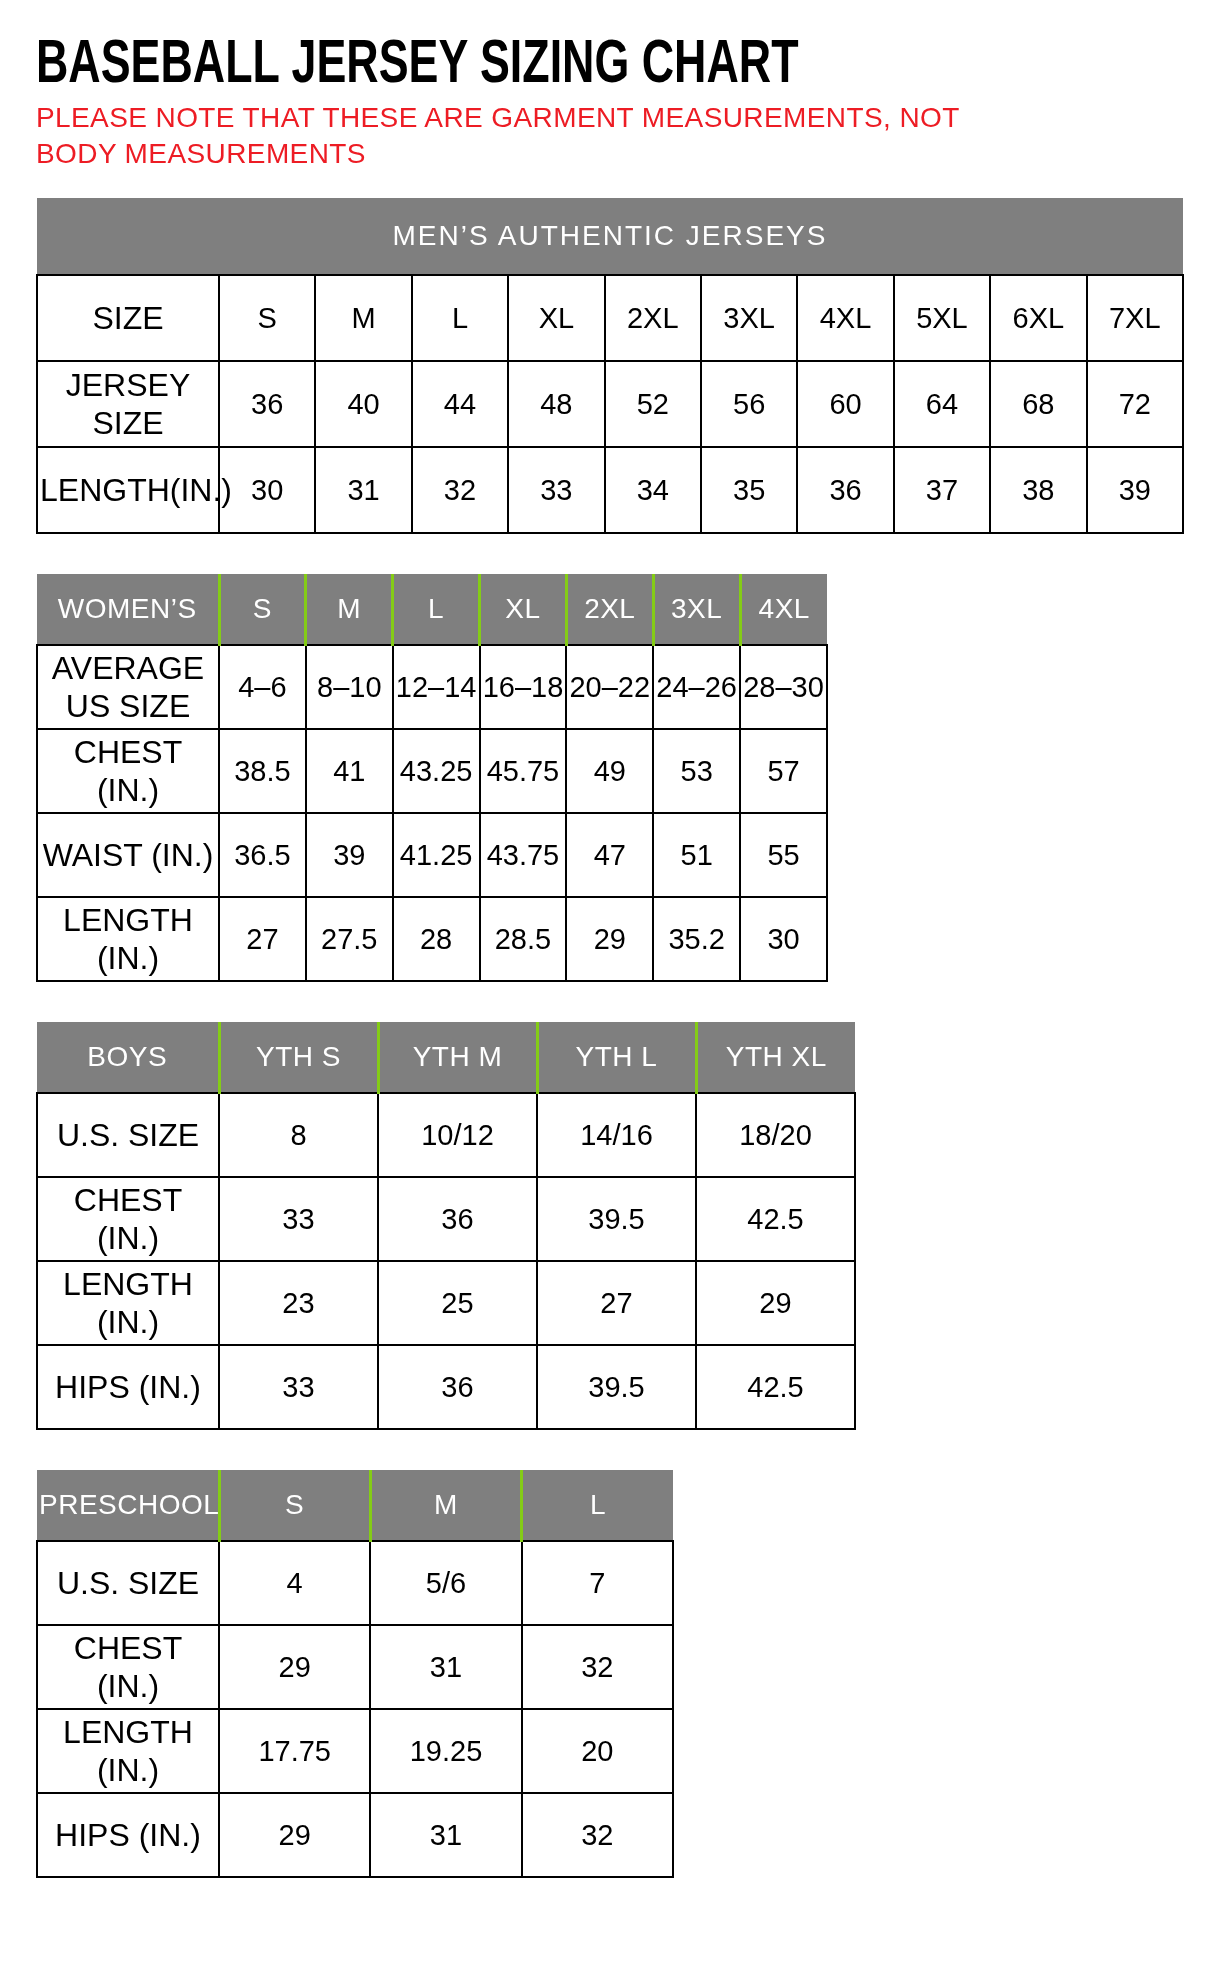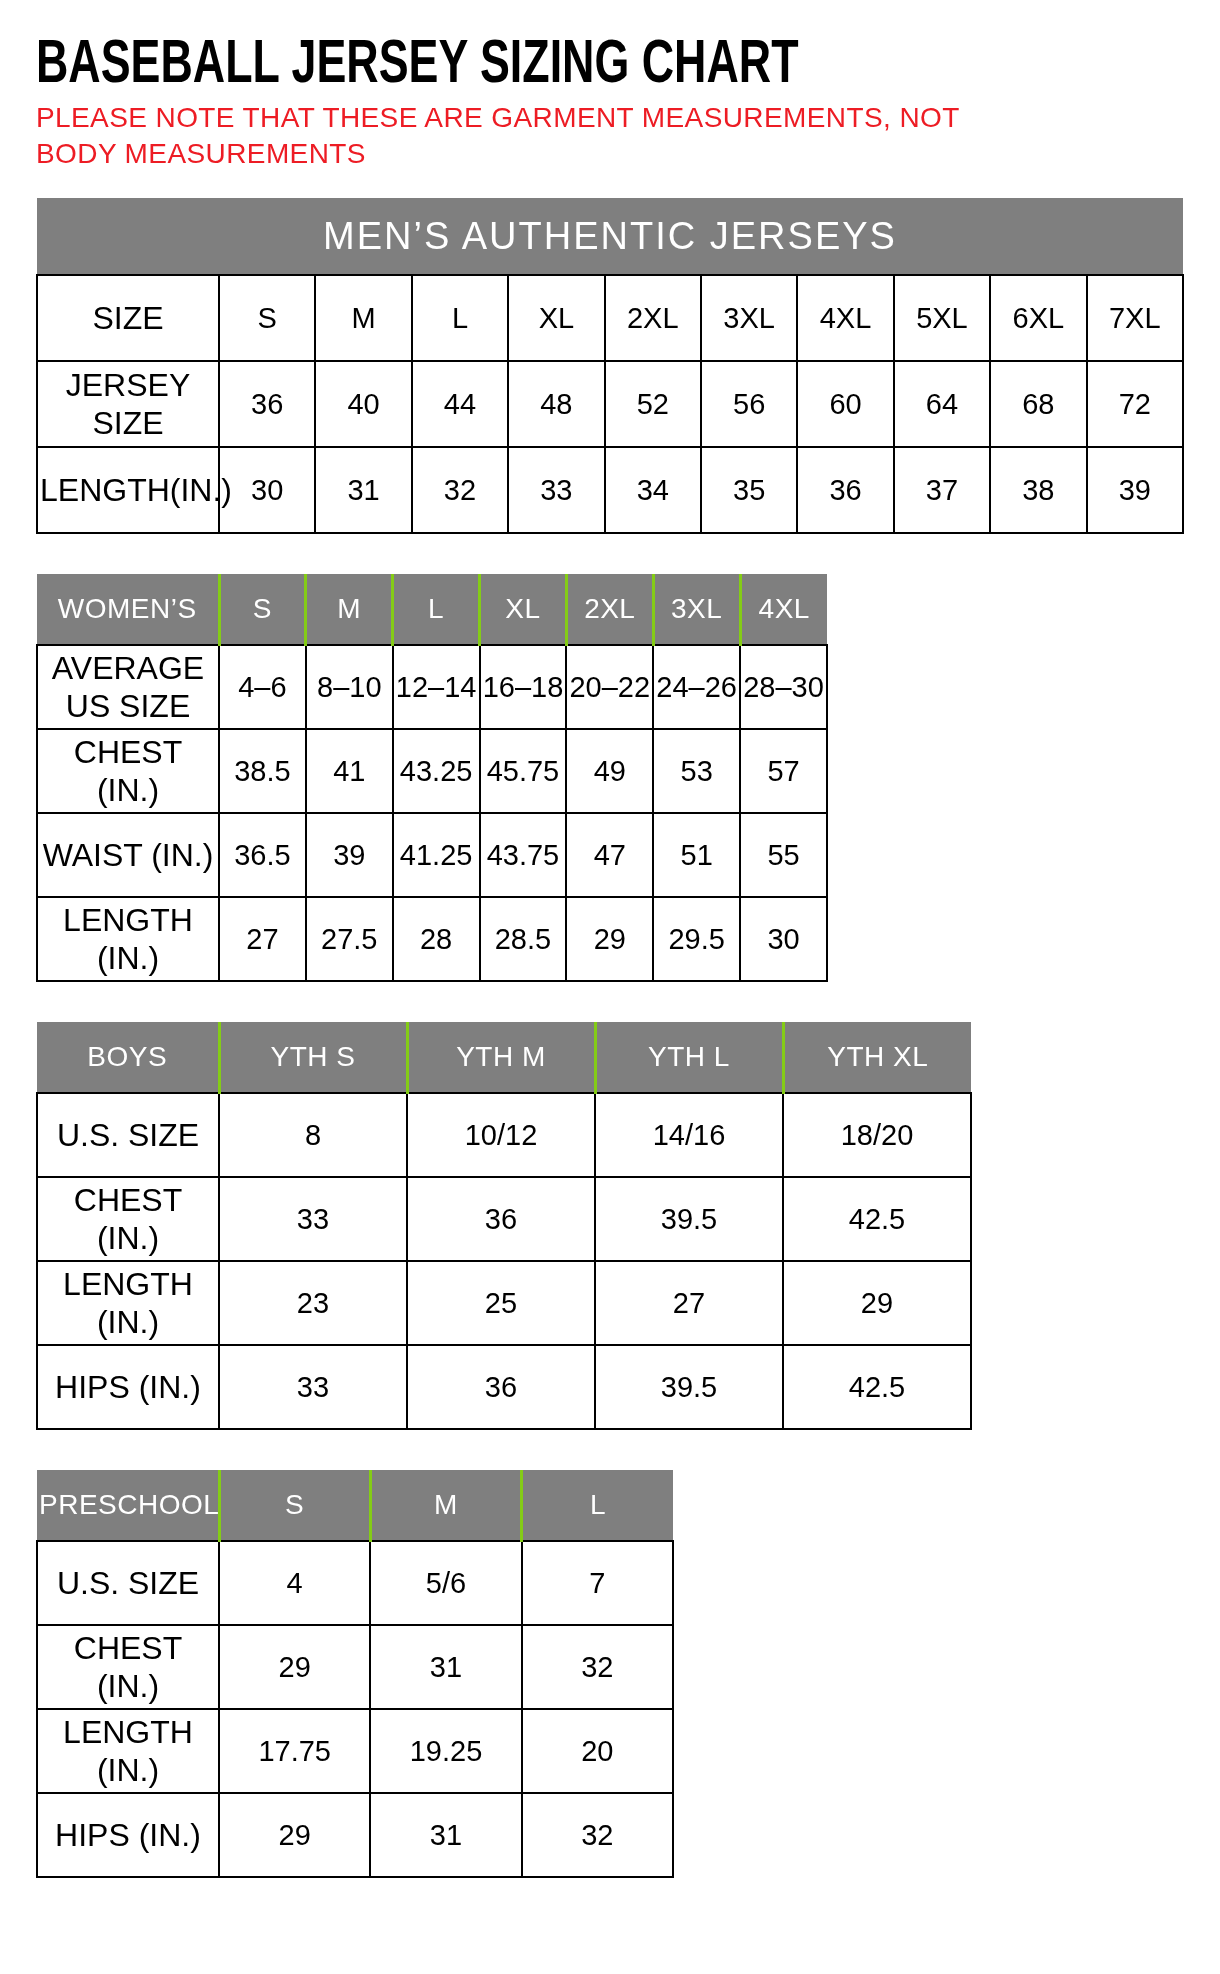--- a/index.html
+++ b/index.html
@@ -29,21 +29,21 @@
     line-height: 36px;
     letter-spacing: 0.4px;
   }
   .size-table {
     border-collapse: collapse;
     table-layout: fixed;
     margin: 0 0 40px 0;
   }
   .t-mens      { width: 1148px; }
   .t-womens    { width: 792px; }
-  .t-boys      { width: 936px; padding-left: 12px; }
+  .t-boys      { width: 820px; padding-left: 12px; }
   .t-preschool { width: 638px; }
   .size-table col.label-col { width: 182px; }
 
   .size-table th, .size-table td {
     text-align: center;
     vertical-align: middle;
     padding: 0 2px;
   }
   
   .size-table thead th {
@@ -54,21 +54,21 @@
     height: 70px;
     border: none;
     border-left: 3px solid #ffffff;
     border-right: 3px solid #84cc16;
     letter-spacing: 0.5px;
   }
   .size-table thead th:first-child { border-left: none; }
   .size-table thead th:last-child  { border-right: none; }
   .size-table thead th.banner {
     border: none;
-    font-size: 38px;
+    font-size: 28px;
     letter-spacing: 2px;
     height: 76px;
   }
   
   .size-table tbody th, .size-table td {
     border: 2px solid var(--border-black, #000000);
     background: #ffffff;
   }
   .size-table td { font-size: 29px; font-weight: 400; }
   .size-table tbody th.row-label {
@@ -206,21 +206,21 @@
           <td>51</td>
           <td>55</td>
         </tr>
         <tr>
           <th scope="row" class="row-label">LENGTH (IN.)</th>
           <td>27</td>
           <td>27.5</td>
           <td>28</td>
           <td>28.5</td>
           <td>29</td>
-          <td>29.5</td>
+          <td>35.2</td>
           <td>30</td>
         </tr>
       </tbody>
     </table>
 
   <table class="size-table t-boys">
       <colgroup>
         <col class="label-col">
         <col>
         <col>

